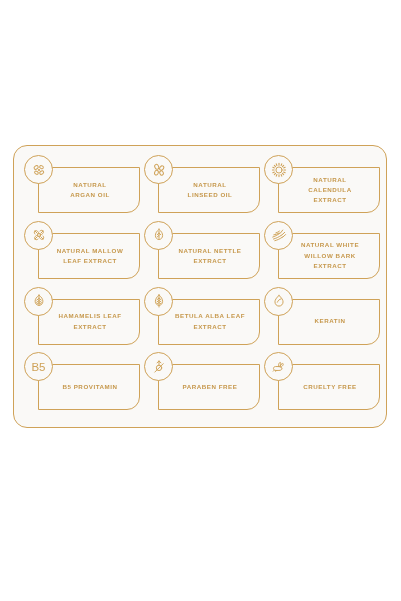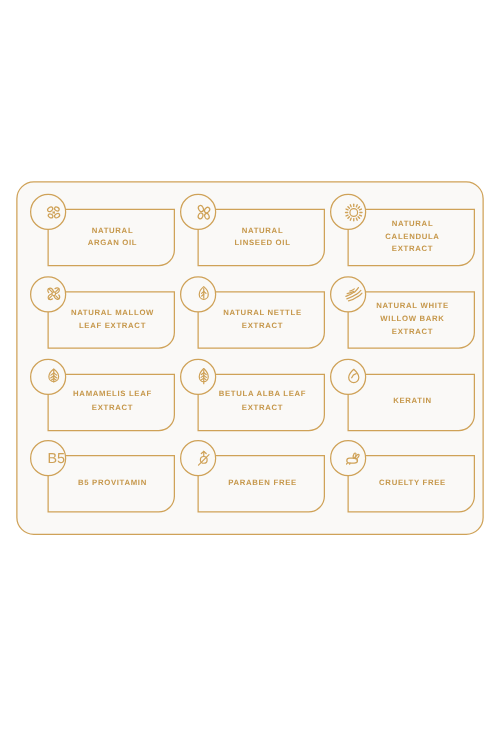--- a/index.html
+++ b/index.html
@@ -87,21 +87,21 @@
     position: absolute;
     left: 0px;
     top: 0px;
     width: 27px;
     height: 27px;
     border: 1.2px solid #cfa258;
     border-radius: 50%;
     background: #faf9f7;
     display: flex;
     align-items: center;
-    justify-content: flex-end;
+    justify-content: center;
     z-index: 3;
   }
   .badge-icon svg {
     display: block;
   }
   .badge-icon .b5text {
     font-size: 11.5px;
     letter-spacing: 0px;
     color: #cfa258;
     font-family: "Liberation Sans", sans-serif;

